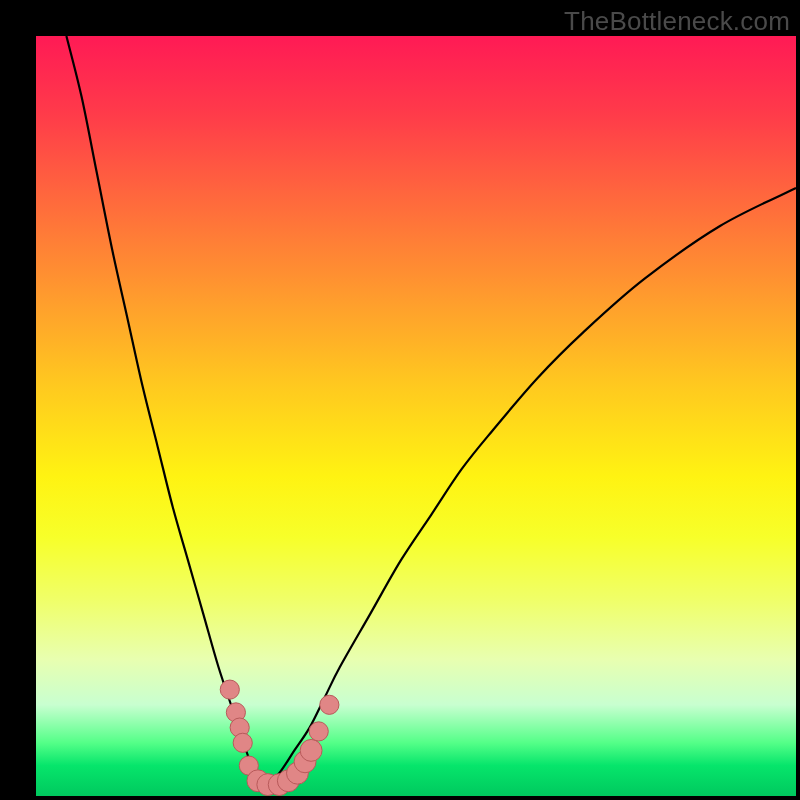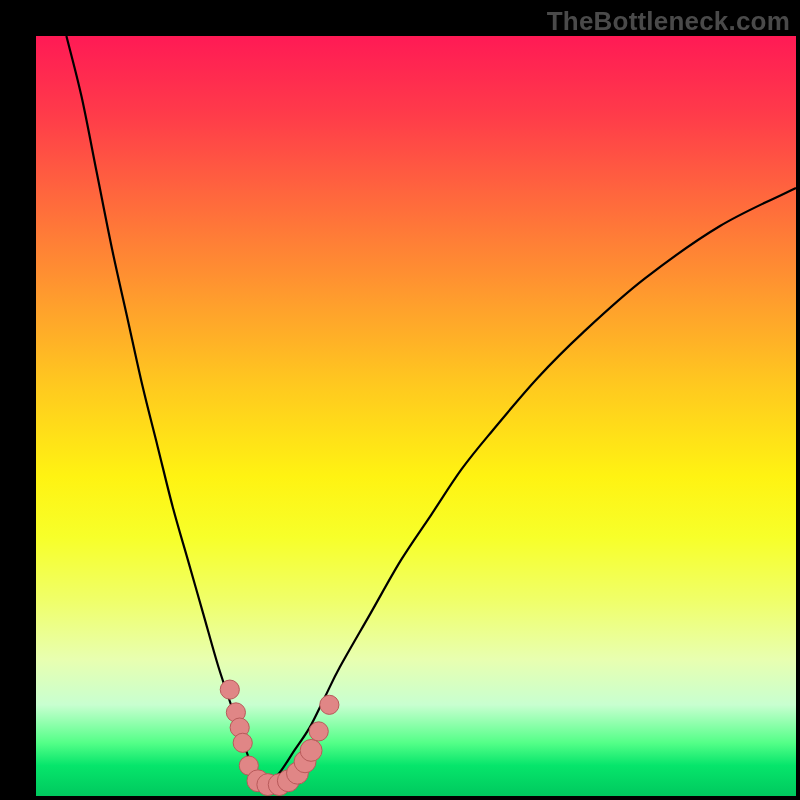--- a/index.html
+++ b/index.html
@@ -42,21 +42,21 @@
       #06e56b 96%,
       #00c95e 100%
     );
   }
   .watermark {
     position: absolute;
     top: 6px;
     right: 10px;
     color: #4a4a4a;
     font-size: 26px;
-    font-weight: 700;
+    font-weight: 400;
     letter-spacing: 0.2px;
     user-select: none;
   }
   svg.curves {
     position: absolute;
     left: 0;
     top: 0;
     width: 760px;
     height: 760px;
     overflow: visible;

